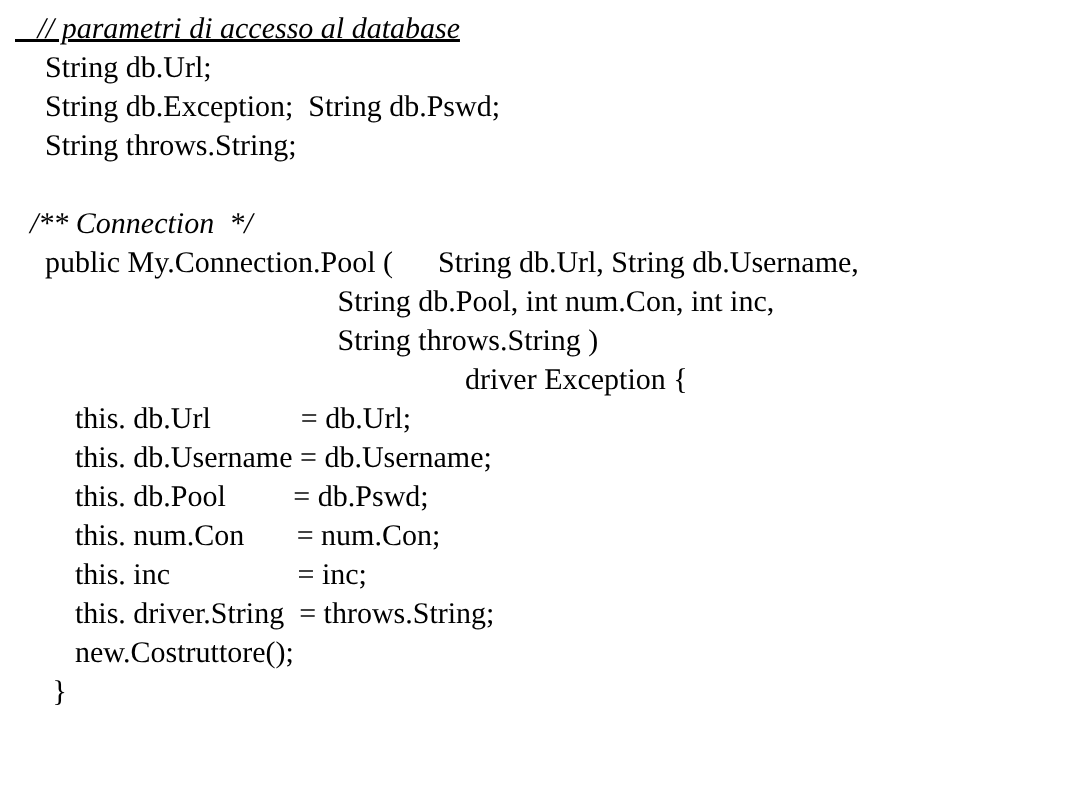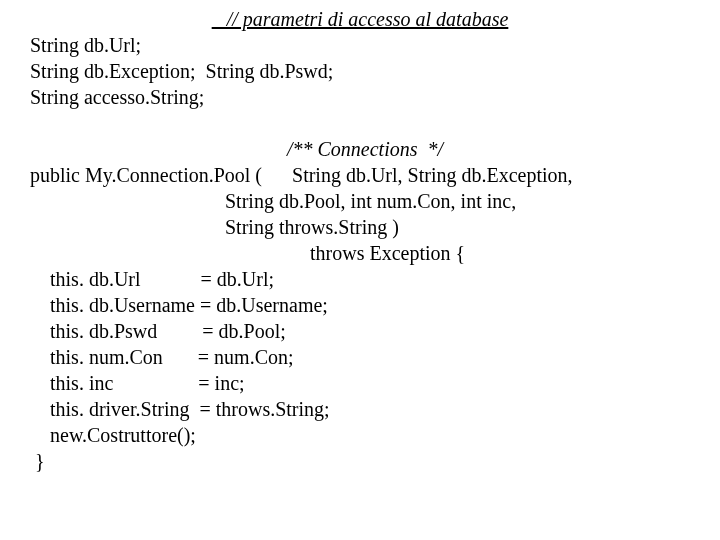--- a/index.html
+++ b/index.html
@@ -6,38 +6,38 @@
     margin: 0;
     padding: 6px 10px;
     font-family: "Times New Roman", Times, serif;
     font-size: 20px;
     line-height: 1.3;
     color: #000;
     background: #fff;
     width: 720px;
     box-sizing: border-box;
   }
-  .italic { font-style: italic; text-align: center; }
+  .italic { font-style: italic; }
   .underline { text-decoration: underline; }
   .line { white-space: pre; }
   .blank { height: 26px; }
 </style>
 </head>
 <body>
 
 <div class="line italic underline">   // parametri di accesso al database</div>
 <div class="line">    String db.Url;</div>
 <div class="line">    String db.Exception;  String db.Pswd;</div>
-<div class="line">    String accesso.String;</div>
+<div class="line">    String throws.String;</div>
 <div class="blank"></div>
-<div class="line italic">  /** Connections  */</div>
-<div class="line">    public My.Connection.Pool (      String db.Url, String db.Exception,</div>
+<div class="line italic">  /** Connection  */</div>
+<div class="line">    public My.Connection.Pool (      String db.Url, String db.Username,</div>
 <div class="line">                                           String db.Pool, int num.Con, int inc,</div>
 <div class="line">                                           String throws.String )</div>
-<div class="line">                                                            throws Exception {</div>
+<div class="line">                                                            driver Exception {</div>
 <div class="line">        this. db.Url            = db.Url;</div>
 <div class="line">        this. db.Username = db.Username;</div>
-<div class="line">        this. db.Pswd         = db.Pool;</div>
+<div class="line">        this. db.Pool         = db.Pswd;</div>
 <div class="line">        this. num.Con       = num.Con;</div>
 <div class="line">        this. inc                 = inc;</div>
 <div class="line">        this. driver.String  = throws.String;</div>
 <div class="line">        new.Costruttore();</div>
 <div class="line">     }</div>
 
 </body></html>

